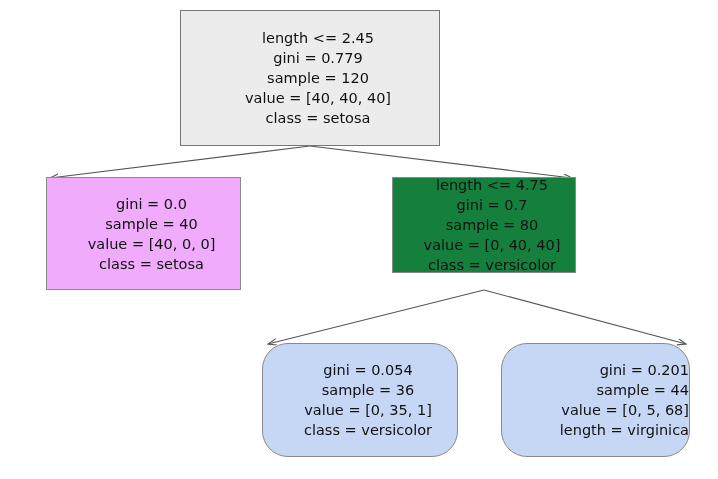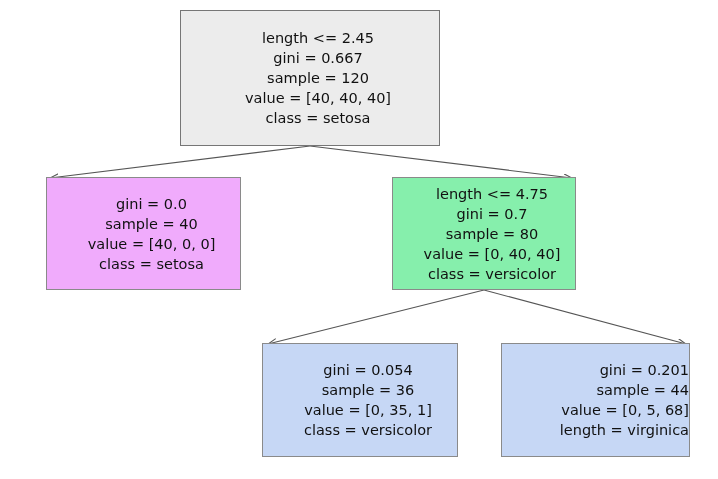--- a/index.html
+++ b/index.html
@@ -38,21 +38,21 @@
     font-size: 14.5px;
     line-height: 20px;
     padding-left: 16px;
   }
   .tree-node .node-line {
     display: block;
     white-space: nowrap;
   }
   .fill-grey { background: #ececec; border-color: #767676; }
   .fill-orange { background: #fde69b; border-color: #8a8a8a; }
-  .fill-blue { background: #c6d7f5; border-color: #8a8a8a; }
+  .fill-blue { background: #c6d7f5; border-color: #8a8a8a; border-radius: 26px; }
 </style>
 </head>
 <body>
 
 <div id="tree-canvas">
 
   <svg id="edge-layer" viewBox="0 0 718 479" xmlns="http://www.w3.org/2000/svg">
     <defs>
       <marker id="arrowhead" markerWidth="9" markerHeight="9" refX="8" refY="3" orient="auto" markerUnits="strokeWidth">
         <path d="M0,0 L8,3 L0,6" fill="none" stroke="#555555" stroke-width="1"></path>
@@ -61,32 +61,32 @@
     <g id="edge-group">
         <line x1="310" y1="146" x2="50" y2="178" stroke="#555555" stroke-width="1.1" marker-end="url(#arrowhead)"></line>
         <line x1="310" y1="146" x2="572" y2="178" stroke="#555555" stroke-width="1.1" marker-end="url(#arrowhead)"></line>
         <line x1="484" y1="290" x2="268" y2="344" stroke="#555555" stroke-width="1.1" marker-end="url(#arrowhead)"></line>
         <line x1="484" y1="290" x2="686" y2="344" stroke="#555555" stroke-width="1.1" marker-end="url(#arrowhead)"></line>
       </g>
   </svg>
 
   <div class="tree-node fill-grey" id="node-root" style="left: 180px; top: 10px; width: 260px; height: 136px; background: rgb(236, 236, 236);">
       <span class="node-line">length &lt;= 2.45</span>
-      <span class="node-line">gini = 0.667</span>
+      <span class="node-line">gini = 0.779</span>
       <span class="node-line">sample = 120</span>
       <span class="node-line">value = [40, 40, 40]</span>
       <span class="node-line">class = setosa</span>
     </div>
   <div class="tree-node fill-orange" id="node-left-leaf-setosa" style="left: 46px; top: 177px; width: 195px; height: 113px; background: #f0abfc;">
       <span class="node-line">gini = 0.0</span>
       <span class="node-line">sample = 40</span>
       <span class="node-line">value = [40, 0, 0]</span>
       <span class="node-line">class = setosa</span>
     </div>
-  <div class="tree-node fill-orange" id="node-right-decision-versicolor" style="left: 392px; top: 177px; width: 184px; height: 113px; background: #86efac;">
+  <div class="tree-node fill-orange" id="node-right-decision-versicolor" style="left: 392px; top: 177px; width: 184px; height: 96px; background: #15803d;">
       <span class="node-line">length &lt;= 4.75</span>
       <span class="node-line">gini = 0.7</span>
       <span class="node-line">sample = 80</span>
       <span class="node-line">value = [0, 40, 40]</span>
       <span class="node-line">class = versicolor</span>
     </div>
   <div class="tree-node fill-blue" id="node-leaf-versicolor" style="left: 262px; top: 343px; width: 196px; height: 114px; background: rgb(198, 215, 245);">
       <span class="node-line">gini = 0.054</span>
       <span class="node-line">sample = 36</span>
       <span class="node-line">value = [0, 35, 1]</span>

